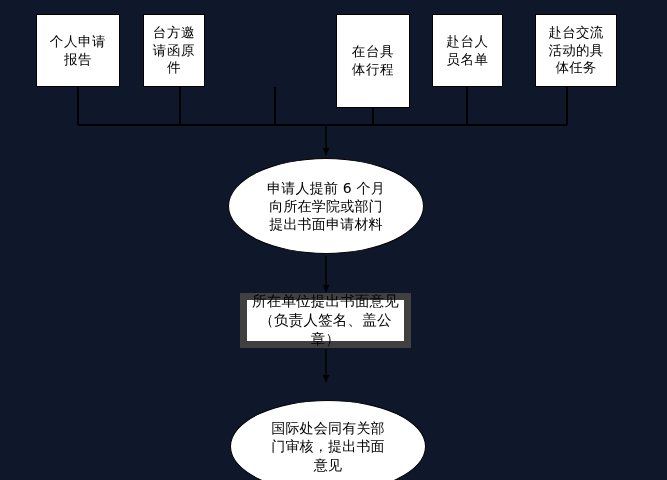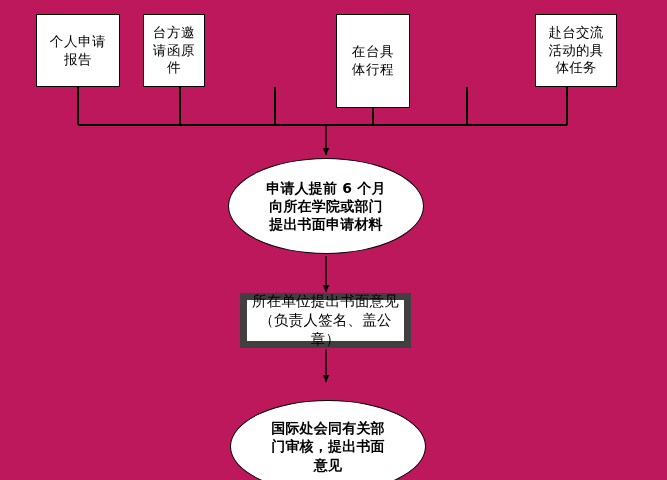--- a/index.html
+++ b/index.html
@@ -8,21 +8,21 @@
     padding: 0;
     background: #ffffff;
   }
   body {
     font-family: "DejaVu Sans", "Liberation Sans", sans-serif;
   }
   #canvas {
     position: relative;
     width: 667px;
     height: 480px;
-    background: #be185d;
+    background: #0f172a;
     overflow: hidden;
   }
   #wires {
     position: absolute;
     left: 0;
     top: 0;
     width: 667px;
     height: 480px;
     pointer-events: none;
   }
@@ -49,21 +49,20 @@
   }
   .box-wide {
     letter-spacing: 0.2px;
   }
   .ellipse {
     border: 1px solid #000000;
     border-radius: 50%;
     background: #ffffff;
     font-size: 14px;
     letter-spacing: 0.2px;
-    font-weight: bold;
   }
   .rect {
     border: 7px solid #404040;
     background: #ffffff;
     font-size: 14.5px;
     letter-spacing: 0.2px;
   }
 </style>
 </head>
 <body>
@@ -103,20 +102,24 @@
 请函原
 件</span>
   </div>
 
 
   <div class="node box" style="left:336px; top:14px; width:74px; height:94px;">
     <span class="txt">在台具
 体行程</span>
   </div>
 
+  <div class="node box" style="left:432px; top:14px; width:71px; height:73px;">
+    <span class="txt">赴台人
+员名单</span>
+  </div>
 
   <div class="node box box-wide" style="left:526px; top:14px; width:82px; height:73px;margin-left:9px;">
     <span class="txt">赴台交流
 活动的具
 体任务</span>
   </div>
 
   <div class="node ellipse" style="left:228px; top:158px; width:196px; height:96px;">
     <span class="txt">申请人提前 6 个月
 向所在学院或部门

